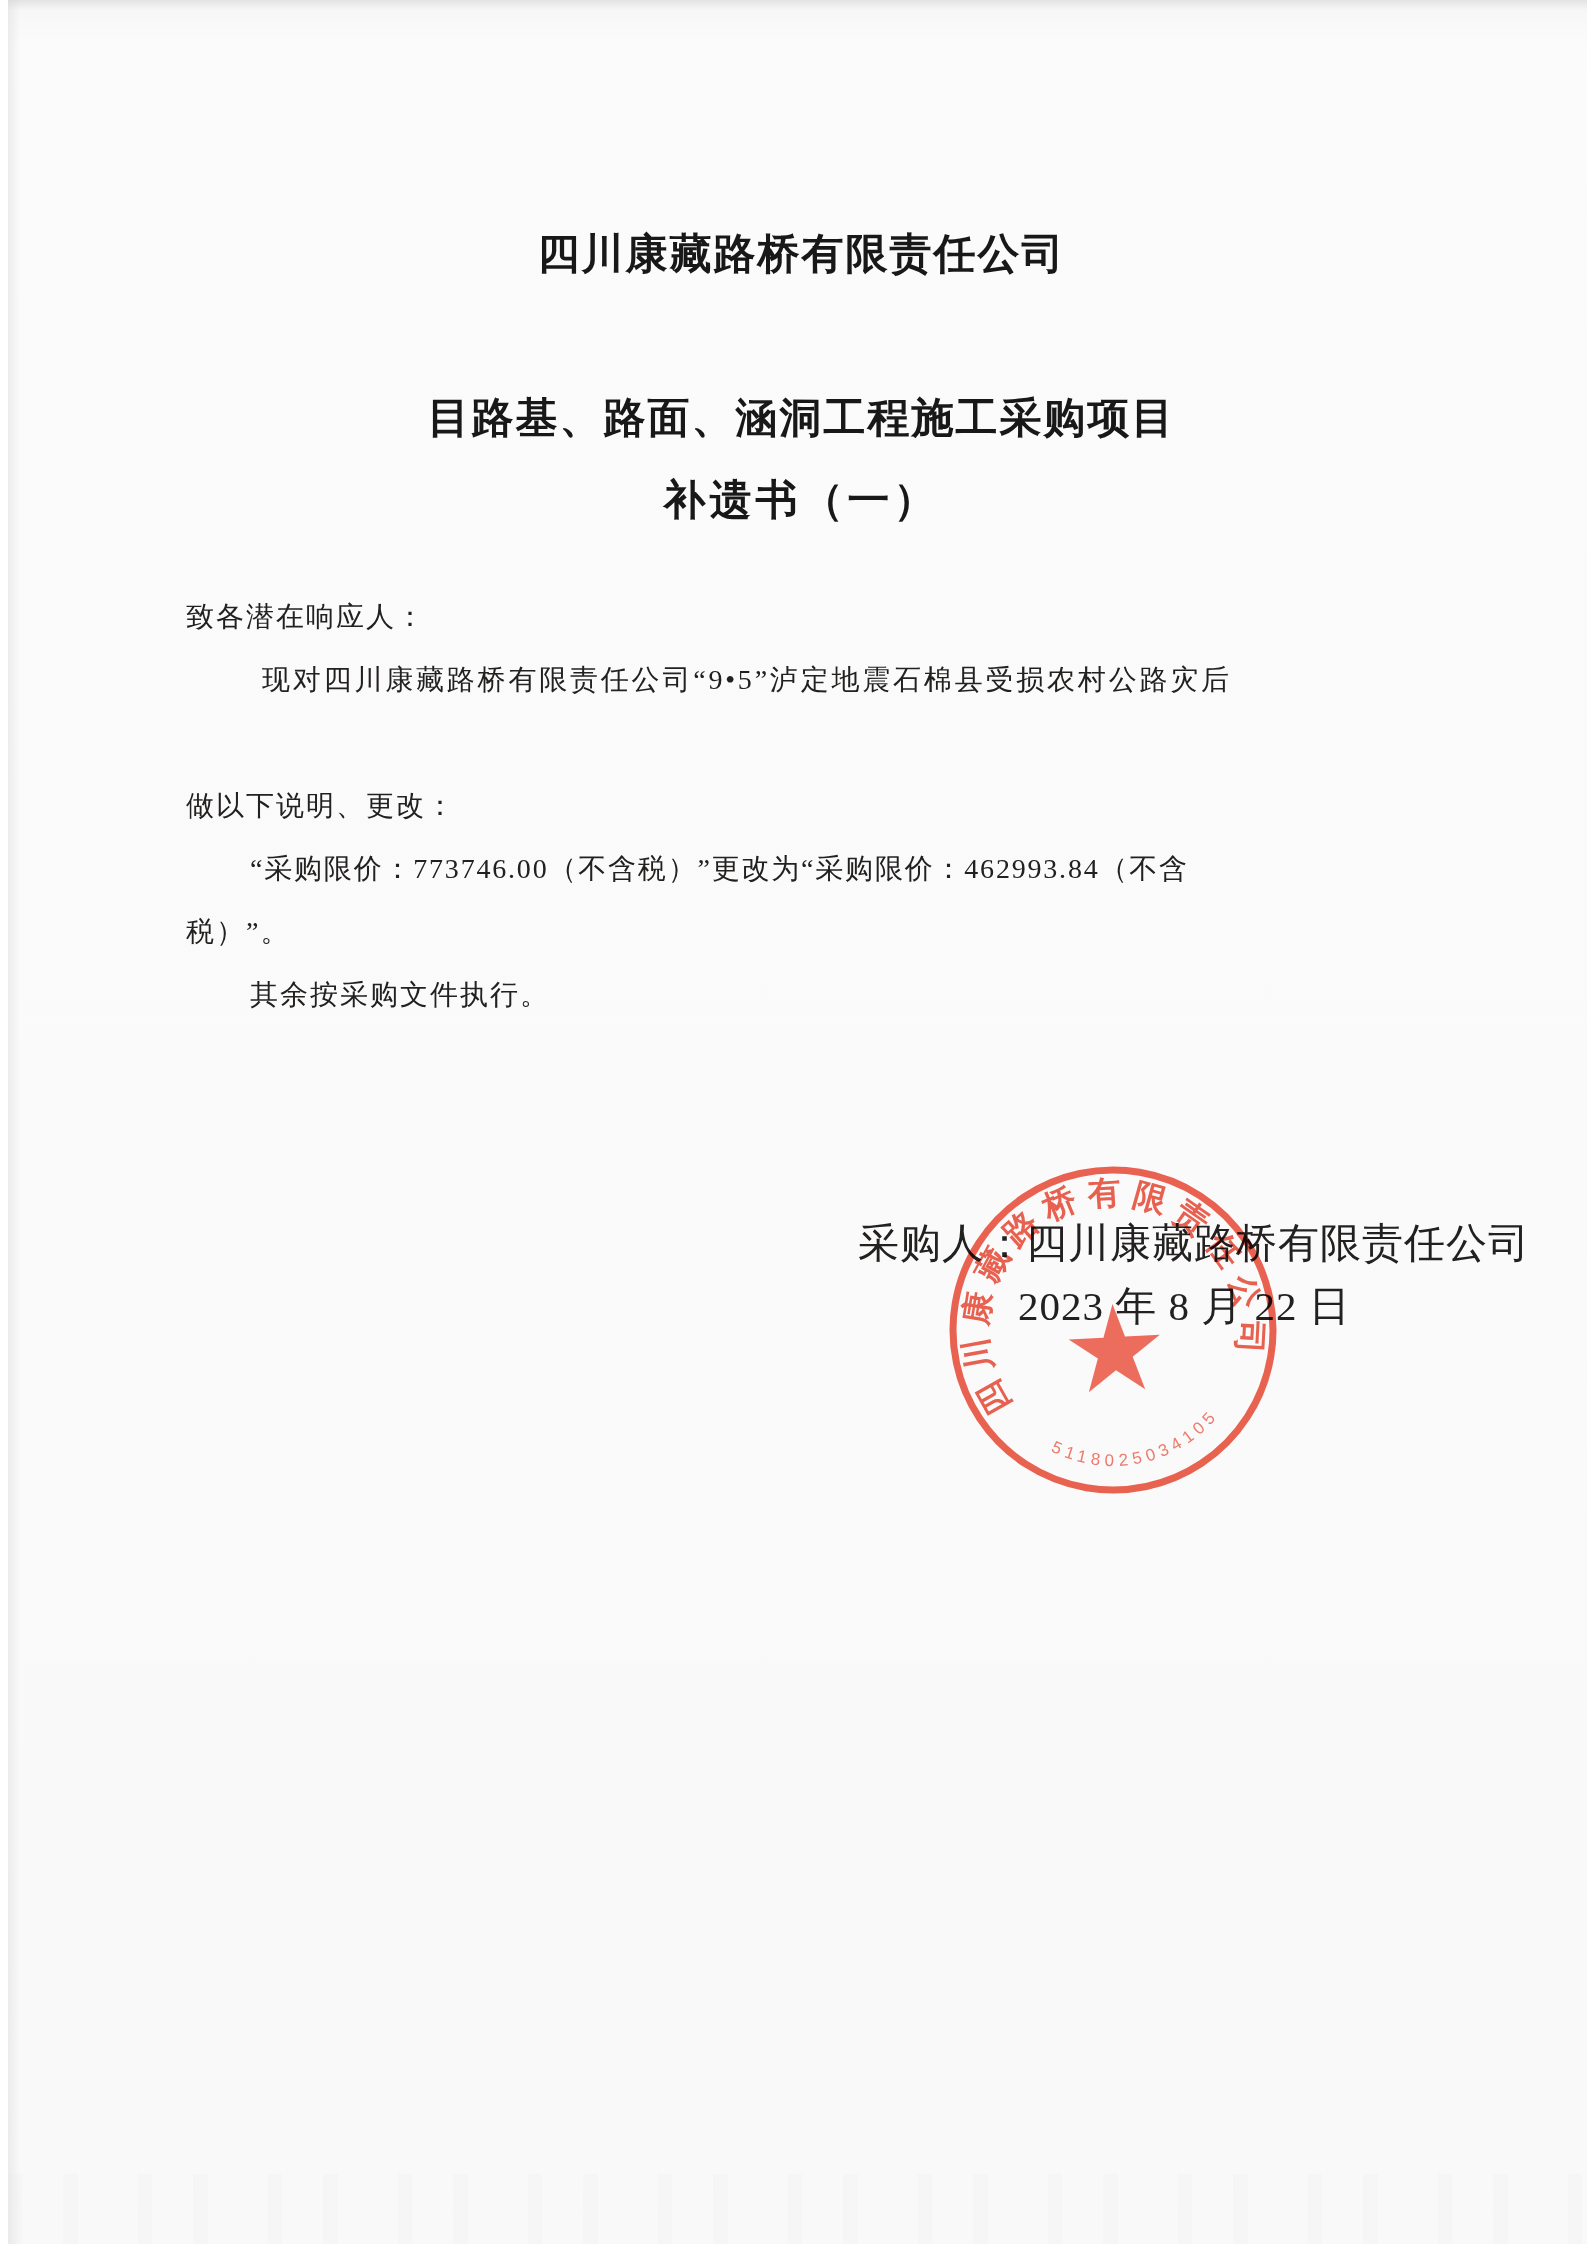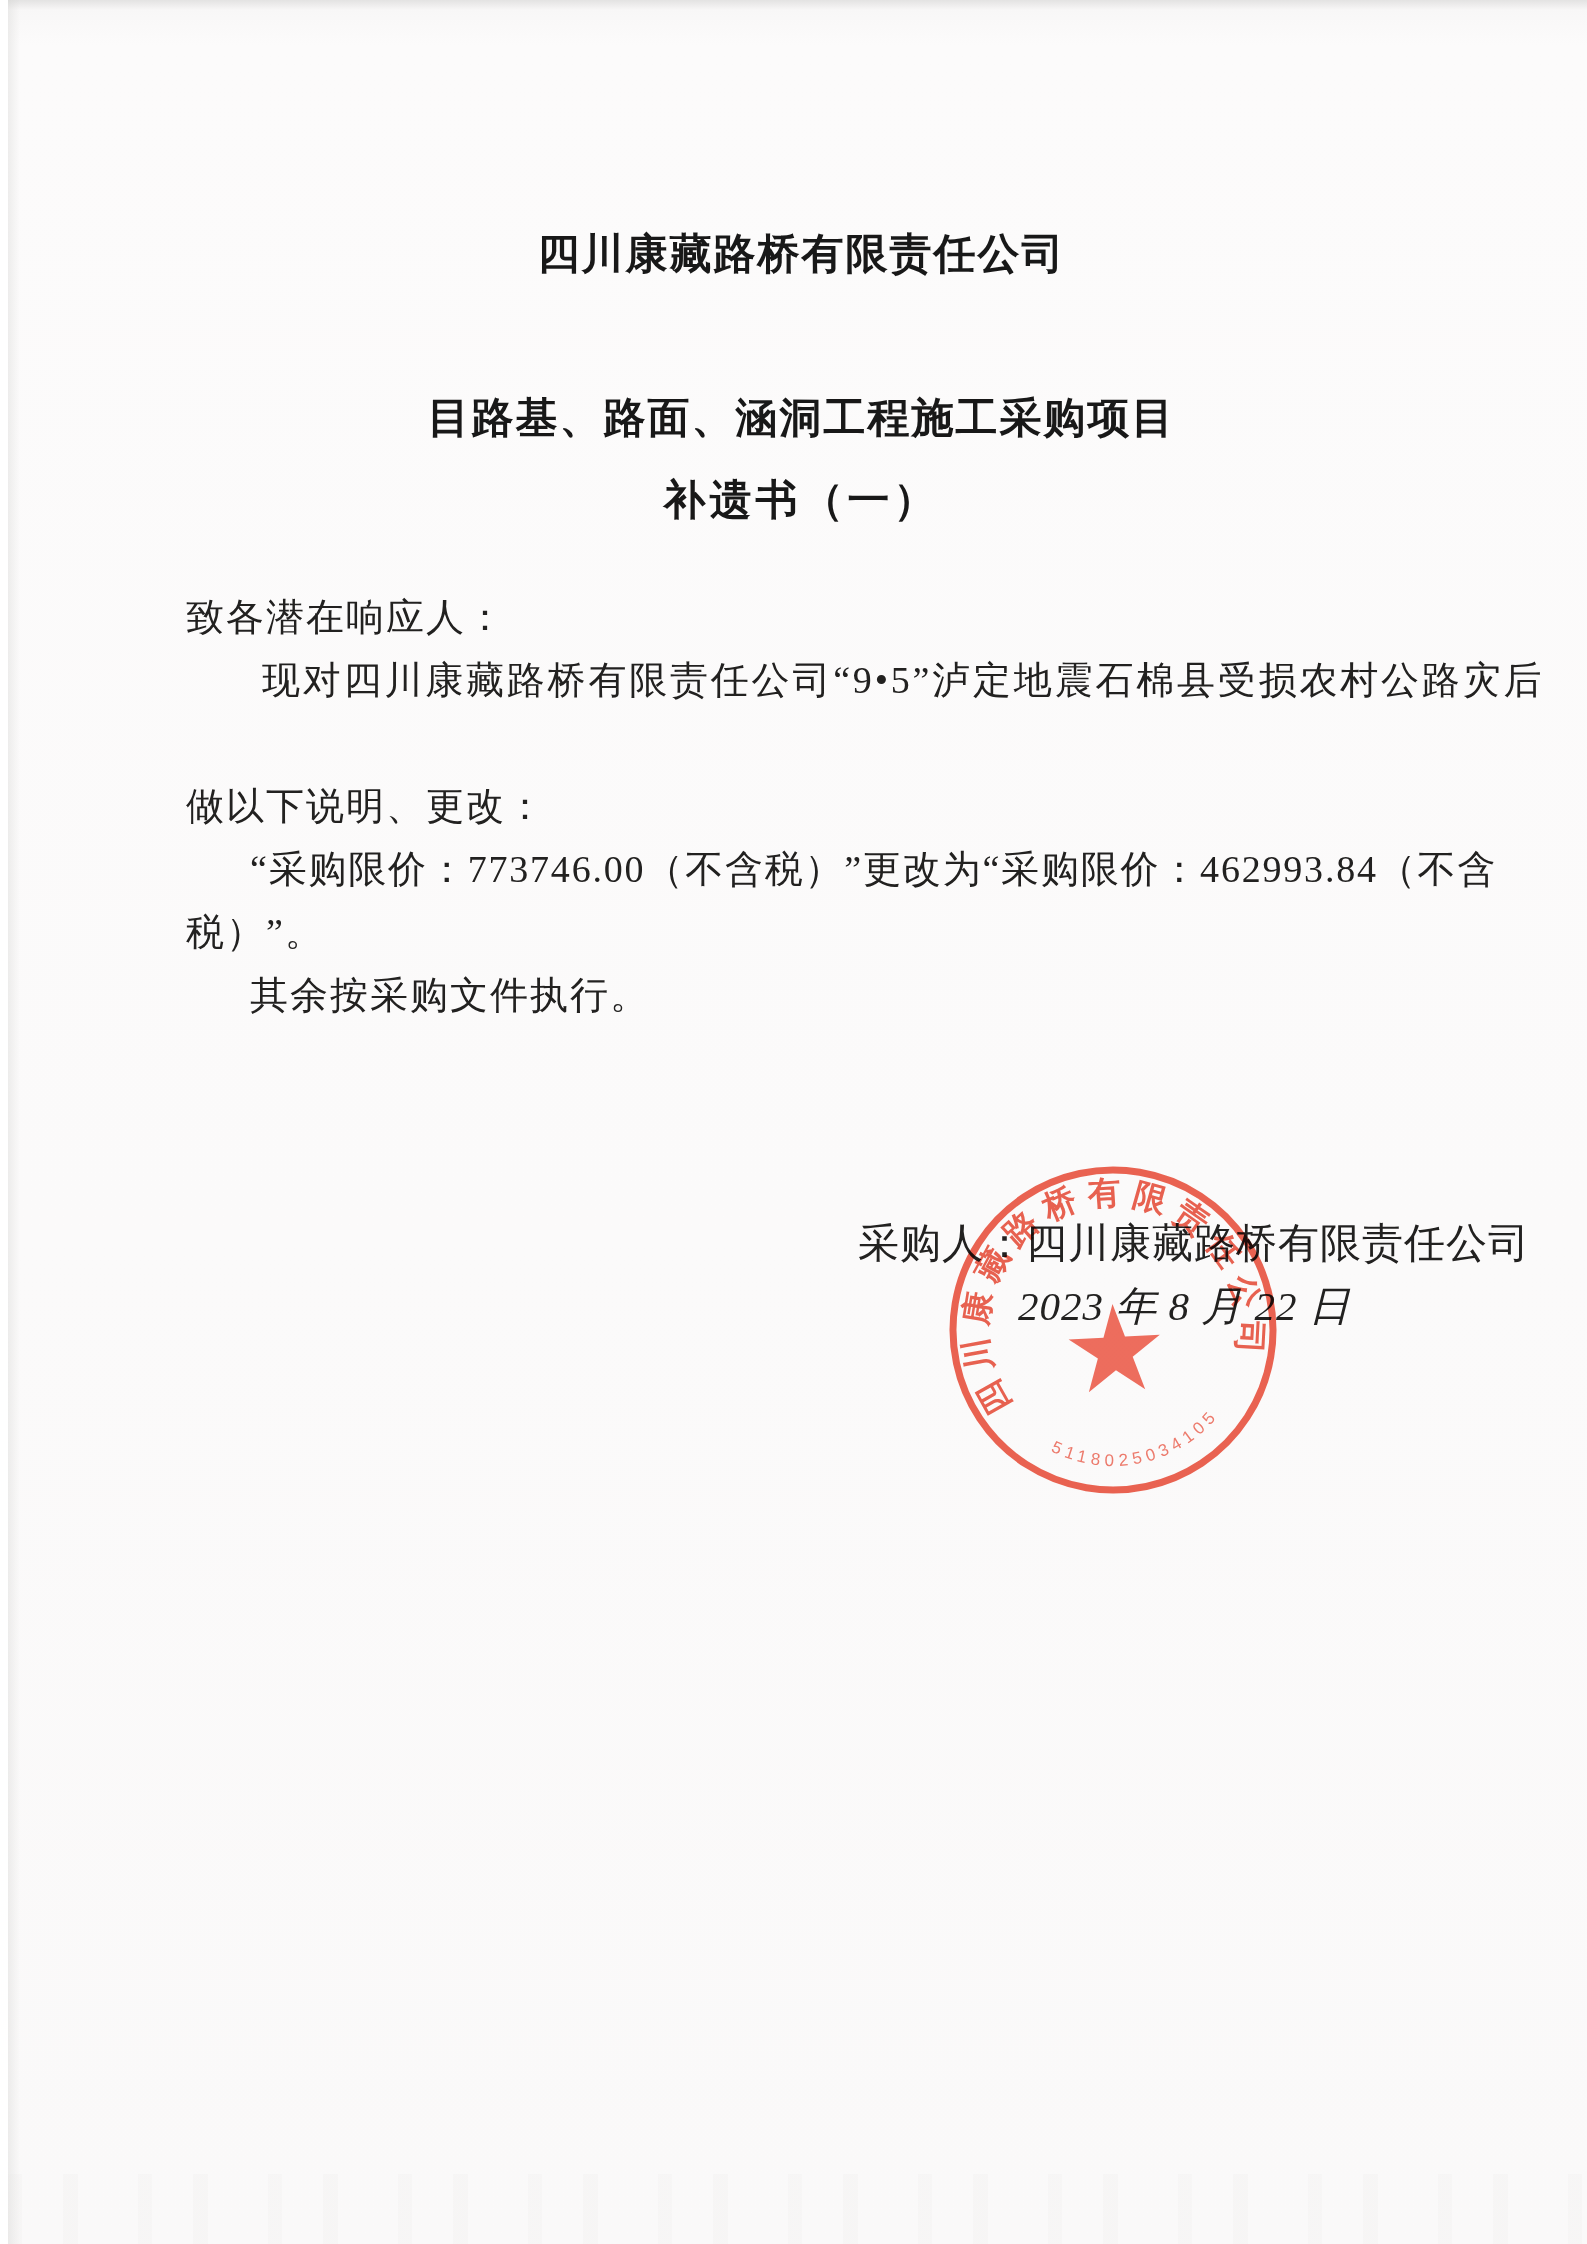--- a/index.html
+++ b/index.html
@@ -43,37 +43,37 @@
     font-weight: 700;
     font-size: 42px; line-height: 48px;
     color: #181818;
     letter-spacing: 2px;
   }
   .t0 { top: 230px; }
   .t1 { top: 312px; letter-spacing: 7px; }
   .t2 { top: 394px; }
   .t3 { top: 476px; letter-spacing: 4px; }
   .body-line {
-    font-size: 38px; line-height: 36px;
+    font-size: 28px; line-height: 36px;
     letter-spacing: 2px;
     color: #222120;
   }
   .b0 { left: 178px; top: 599px; }
   .b1 { left: 254px; top: 662px; letter-spacing: 2.8px; }
   .b2 { left: 178px; top: 725px; letter-spacing: 1.4px; }
   .b3 { left: 178px; top: 788px; }
   .b4 { left: 242px; top: 851px; letter-spacing: 1.8px; }
   .b5 { left: 178px; top: 914px; }
   .b6 { left: 242px; top: 977px; }
   .sig-line {
     font-size: 41px; line-height: 36px; letter-spacing: 1px;
     color: #222120;
   }
   .s-buyer { left: 850px; top: 1225px; }
-  .s-date  { left: 1010px; top: 1288px; font-style: italic; }
+  .s-date  { left: 1010px; top: 1288px; }
   .seal {
     position: absolute; left: 937px; top: 1162px;
     width: 336px; height: 336px;
     mix-blend-mode: multiply;
     opacity: .92;
     pointer-events: none;
   }
 </style>
 </head>
 <body>

